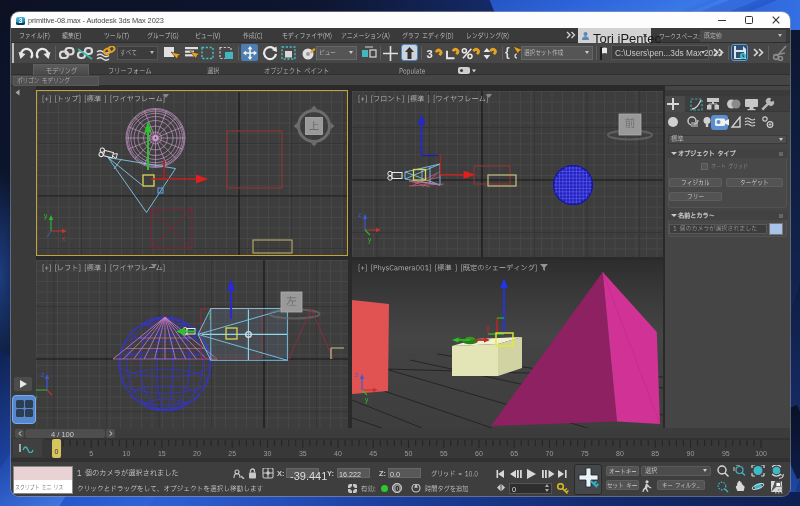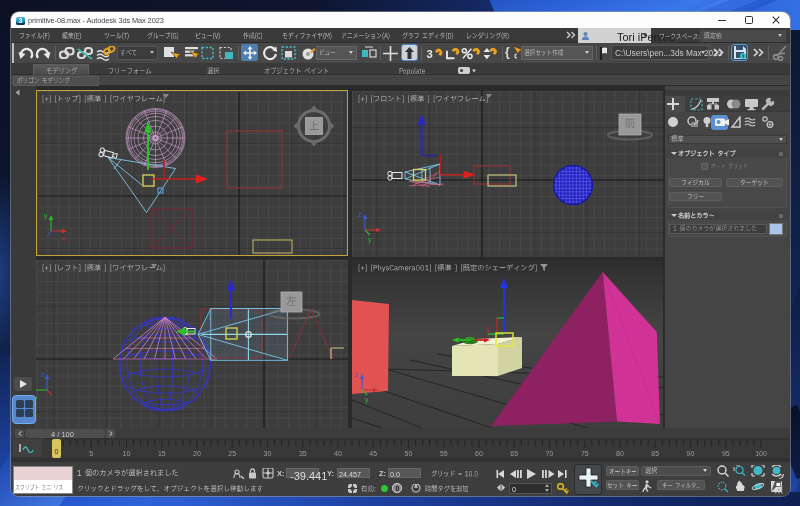--- a/index.html
+++ b/index.html
@@ -84,21 +84,21 @@
       <g stroke="#d0d0d0" stroke-width="1.4" fill="none">
         <path d="M1 1 l3 3 -3 3"></path>
         <path d="M5.5 1 l3 3 -3 3"></path>
       </g>
     </svg>
 <div class="a" style="left:567px;top:16px;width:73px;height:15px;background:#d2d2d2"></div>
 <svg class="a" style="left:570px;top:19px" width="9" height="9" viewBox="0 0 9 9">
       <circle cx="4.5" cy="3" r="2" fill="#5b87b8"></circle>
       <path d="M1 9c0-2.5 1.5-3.7 3.5-3.7S8 6.5 8 9Z" fill="#5b87b8"></path>
     </svg>
-<div class="a" style="left:606px;top:19px;font-size:11px;color:#1a1a1a">Tori iPentec</div>
+<div class="a" style="left:582px;top:19px;font-size:13px;color:#1a1a1a">Tori iPentec</div>
 <div class="a" style="left:632px;top:22px;width:0;height:0;border-left:2.6px solid transparent;border-right:2.6px solid transparent;border-top:3.4px solid #444"></div>
 <div style="position:absolute;left:648px;top:20.5px;">
       <svg width="40.9" height="8.8" viewBox="0 0 511 88" preserveAspectRatio="none">
         <path d="M10 11h50q0 15 -4 25q-3 10 -11 16q-7 7 -20 11l-2 -5q11 -4 18 -9q6 -5 9 -13q4 -8 4 -20h-39v18h-5ZM133 38h-56v-6h56ZM200 15q-1 18 -12 31q-11 12 -29 17l-2 -4q16 -5 26 -15q9 -10 11 -24h-27q-3 5 -6 9q-4 3 -10 7l-3 -3q8 -6 13 -13q5 -6 9 -15l5 2q-2 5 -5 8ZM270 61q-10 -10 -21 -18q-6 6 -13 11q-7 4 -16 8l-2 -5q16 -6 27 -17q10 -11 13 -24h-35v-5h41q0 3 -1 7q-2 12 -11 22q11 7 21 17ZM327 15q0 -4 3 -7q2 -2 6 -2q4 0 7 2q2 3 2 7q0 3 -2 6q-3 2 -7 2q-4 0 -6 -2q-3 -3 -3 -6ZM341 15v-1q0 -2 -1 -3q-1 -1 -4 -1q-2 0 -4 1q-1 1 -1 3v1q0 2 1 3q2 2 4 2q3 0 4 -2q1 -1 1 -3ZM313 25q-2 -2 -4 -2q-2 0 -4 2l-16 21l-4 -4l17 -20q2 -2 3 -3q2 -1 4 -1q2 0 3 0q2 1 4 3l31 33l-3 5ZM413 38h-56v-6h56ZM480 61q-10 -10 -21 -18q-6 6 -13 11q-7 4 -16 8l-2 -5q16 -6 27 -17q10 -11 13 -24h-35v-5h41q0 3 -1 7q-2 12 -11 22q11 7 21 17ZM496 28v-1q0 -2 2 -3q1 -1 3 -1q2 0 3 1q1 1 1 3v1q0 2 -1 3q-1 1 -3 1q-2 0 -3 -1q-2 -1 -2 -3ZM496 58v-1q0 -1 2 -3q1 -1 3 -1q2 0 3 1q1 2 1 3v1q0 2 -1 3q-1 1 -3 1q-2 0 -3 -1q-2 -1 -2 -3Z" fill="#c9c9c9"></path>
       </svg>
     </div>
 <div class="a" style="left:689px;top:17.5px;width:86px;height:12.5px;background:#4a4a4a"></div>
 <div style="position:absolute;left:693px;top:20.2px;">
       <svg width="17.8" height="8.8" viewBox="0 0 210 88" preserveAspectRatio="none">
         <path d="M29 60q-1 -2 -2 -6q-5 3 -12 6q-6 3 -12 5l-1 -4q2 -1 5 -2v-53h24v31h-20v20q9 -3 14 -6q-3 -5 -4 -8l3 -2q2 3 5 8q2 5 4 9ZM63 49l4 2v10q0 3 -1 4q-1 1 -4 1h-4q-3 0 -5 -2q-1 -1 -1 -5v-16q-3 7 -8 13q-6 6 -14 11l-2 -4q9 -6 15 -13q5 -7 7 -17h-17v-4h6v-19h-5v-4h32v4h-9q0 11 -2 19h12v4h-12l-2 5h3v21q0 1 0 2q1 1 2 1h5ZM26 10h-15v10h15ZM43 29h8q2 -8 2 -19h-10ZM26 23h-15v11h15ZM135 60v4h-24q-11 0 -17 -4q-5 -4 -6 -13h-1q0 4 -1 7q-1 3 -3 5q-2 3 -7 6l-2 -4q4 -3 7 -6q2 -3 3 -6q1 -4 1 -9v-5h5v5q0 9 3 13q3 5 10 6v-31h-24v-3h-4v-14h27v-8h5v8h28v14h-4v3h-23v12h23v4h-23v16q1 0 2 0ZM131 15h-52v9h52ZM160 3q-1 9 -5 17v47h-4v-38q-3 5 -6 9l-3 -4q5 -6 9 -14q3 -8 6 -18ZM182 19q1 -2 2 -6h-22v-4h23v-5l1 -1h4q0 2 -1 6h17v4h-18q0 2 -1 6h16v34h-31v-34ZM167 19v40h40v4h-40v4h-5v-48ZM176 29h23v-6h-23ZM176 39h23v-6h-23ZM176 50h23v-7h-23Z" fill="#c9c9c9"></path>
@@ -960,21 +960,21 @@
         <rect x="0" y="0" width="10" height="10" rx="1.5"></rect>
         <path d="M5 0 V10 M0 5 H10"></path>
         <circle cx="5" cy="5" r="1.2" fill="#c8c8c8"></circle>
       </g>
     </svg>
 <div class="a" style="left:266px;top:457px;font-size:7.5px;color:#ccc;font-weight:bold">X:</div>
 <div class="a" style="left:275px;top:456px;width:33px;height:10px;background:#585858;border:1px solid #666"></div>
 <div class="a" style="left:279px;top:457.5px;font-size:11px;color:#ddd">-39.441</div>
 <div class="a" style="left:316px;top:457px;font-size:7.5px;color:#ccc;font-weight:bold">Y:</div>
 <div class="a" style="left:326px;top:456px;width:33px;height:10px;background:#585858;border:1px solid #666"></div>
-<div class="a" style="left:328px;top:457.5px;font-size:7.2px;color:#ddd">24.457</div>
+<div class="a" style="left:328px;top:457.5px;font-size:7.2px;color:#ddd">16.222</div>
 <div class="a" style="left:368px;top:457px;font-size:7.5px;color:#ccc;font-weight:bold">Z:</div>
 <div class="a" style="left:377px;top:456px;width:33px;height:10px;background:#585858;border:1px solid #666"></div>
 <div class="a" style="left:379px;top:457.5px;font-size:7.2px;color:#ddd">0.0</div>
 <div style="position:absolute;left:420px;top:457.5px;">
       <svg width="47.1" height="9.0" viewBox="0 0 555 90" preserveAspectRatio="none">
         <path d="M64 3q4 7 7 12l-4 2q-3 -7 -7 -12ZM56 6q4 7 6 12l-3 1q-1 18 -12 30q-11 12 -29 17l-3 -5q17 -4 27 -15q9 -10 12 -24h-28q-3 4 -7 8q-4 4 -9 8l-4 -4q8 -5 14 -12q5 -7 9 -15l4 1q-2 5 -4 9h28q-2 -5 -5 -10ZM96 60q10 -3 15 -6q6 -3 9 -9q2 -5 2 -14v-23h6v23q0 10 -3 17q-4 6 -10 10q-6 4 -17 7ZM92 42h-5v-34h5ZM177 39q-2 -8 -6 -19l5 -1q4 12 6 19ZM167 63q10 -4 16 -10q6 -6 9 -13q4 -8 5 -19l5 1q-1 11 -5 20q-3 8 -10 15q-7 6 -18 11ZM161 43q-3 -10 -7 -19l5 -2q4 10 7 20ZM274 21q-3 -8 -7 -13l4 -2q5 7 7 13ZM242 8v20q18 6 35 14l-3 5q-16 -9 -32 -14v33h-5v-58ZM266 24q-3 -6 -7 -13l4 -1q5 7 7 12ZM361 35h-35v-5h35ZM361 50h-35v-5h35ZM439 58v5h-34v-5h15v-43h-1l-13 13l-4 -4l14 -13h10v47ZM448 37q0 -27 18 -27q18 0 18 27q0 27 -18 27q-18 0 -18 -27ZM478 41v-8q0 -9 -3 -13q-3 -5 -9 -5q-6 0 -9 5q-3 4 -3 13v8q0 9 3 13q3 5 9 5q6 0 9 -5q3 -4 3 -13ZM495 60v-1q0 -2 1 -3q1 -1 3 -1q2 0 3 1q1 1 1 3v1q0 2 -1 3q-1 1 -3 1q-2 0 -3 -1q-1 -1 -1 -3ZM514 37q0 -27 18 -27q18 0 18 27q0 27 -18 27q-18 0 -18 -27ZM544 41v-8q0 -9 -3 -13q-3 -5 -9 -5q-6 0 -9 5q-3 4 -3 13v8q0 9 3 13q3 5 9 5q6 0 9 -5q3 -4 3 -13Z" fill="#cccccc"></path>
       </svg>
     </div>
 <svg class="a" style="left:336px;top:471px" width="11" height="11" viewBox="0 0 11 11">
       <rect x="1" y="1" width="9" height="9" rx="2" fill="#c8c8c8"></rect>

